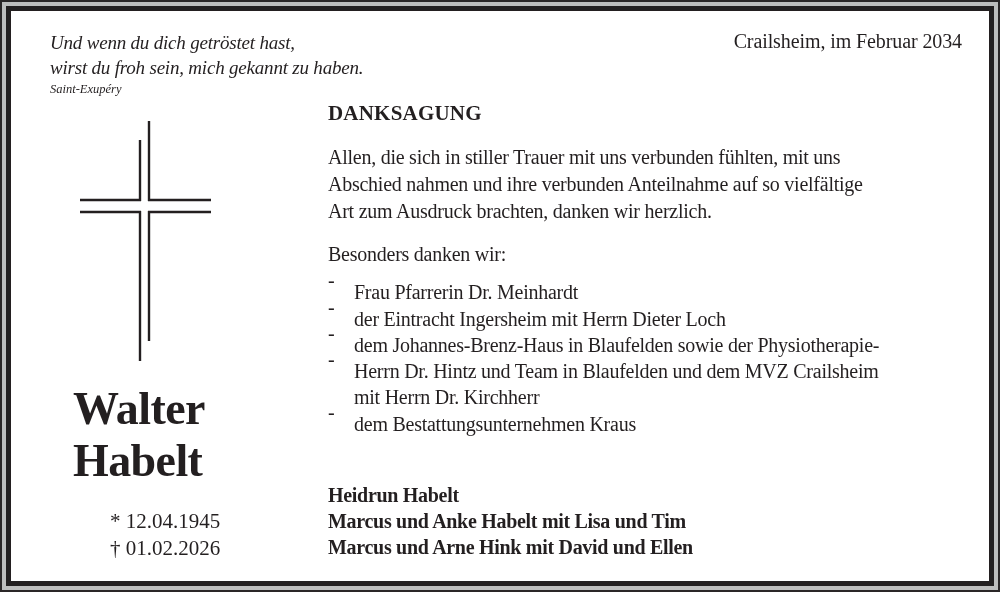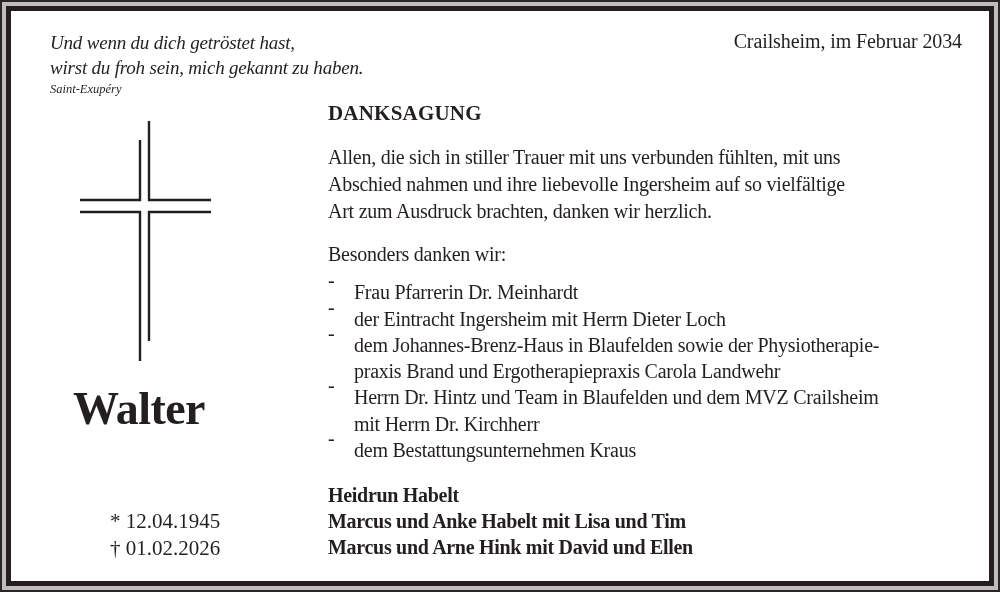--- a/index.html
+++ b/index.html
@@ -62,52 +62,50 @@
     <line x1="80" y1="200" x2="141" y2="200"></line>
     <line x1="148" y1="200" x2="211" y2="200"></line>
 
     <line x1="80" y1="212" x2="141" y2="212"></line>
     <line x1="148" y1="212" x2="211" y2="212"></line>
   </g>
 </svg>
 
 <div class="abs serif name">
   <div>Walter</div>
+  <div>Habelt</div>
 </div>
 
 <div class="abs serif dates">
   <div>* 12.04.1945</div>
   <div>† 01.02.2026</div>
 </div>
 
 <div class="abs serif heading">DANKSAGUNG</div>
 
 <div class="abs serif para">
   <div>Allen, die sich in stiller Trauer mit uns verbunden fühlten, mit uns</div>
-  <div>Abschied nahmen und ihre liebevolle Ingersheim auf so vielfältige</div>
+  <div>Abschied nahmen und ihre verbunden Anteilnahme auf so vielfältige</div>
   <div>Art zum Ausdruck brachten, danken wir herzlich.</div>
 </div>
 
 <div class="abs serif thanks">
   <div class="row"><span>Besonders danken wir:</span></div>
 
   <div class="row">
     <span class="dash">-</span>
     <span class="txt">Frau Pfarrerin Dr. Meinhardt</span>
   </div>
   <div class="row">
     <span class="dash">-</span>
     <span class="txt">der Eintracht Ingersheim mit Herrn Dieter Loch</span>
   </div>
   <div class="row">
     <span class="dash">-</span>
     <span class="txt">dem Johannes-Brenz-Haus in Blaufelden sowie der Physiotherapie-</span>
-  </div>
-  <div class="row">
-    <span class="txt">praxis Brand und Ergotherapiepraxis Carola Landwehr</span>
   </div>
   <div class="row">
     <span class="dash">-</span>
     <span class="txt">Herrn Dr. Hintz und Team in Blaufelden und dem MVZ Crailsheim</span>
   </div>
   <div class="row">
     <span class="txt">mit Herrn Dr. Kirchherr</span>
   </div>
   <div class="row">
     <span class="dash">-</span>

